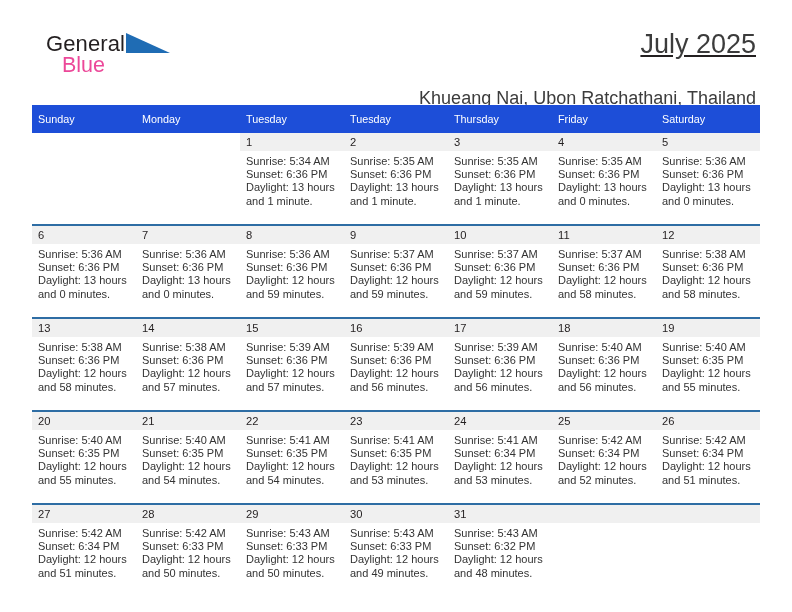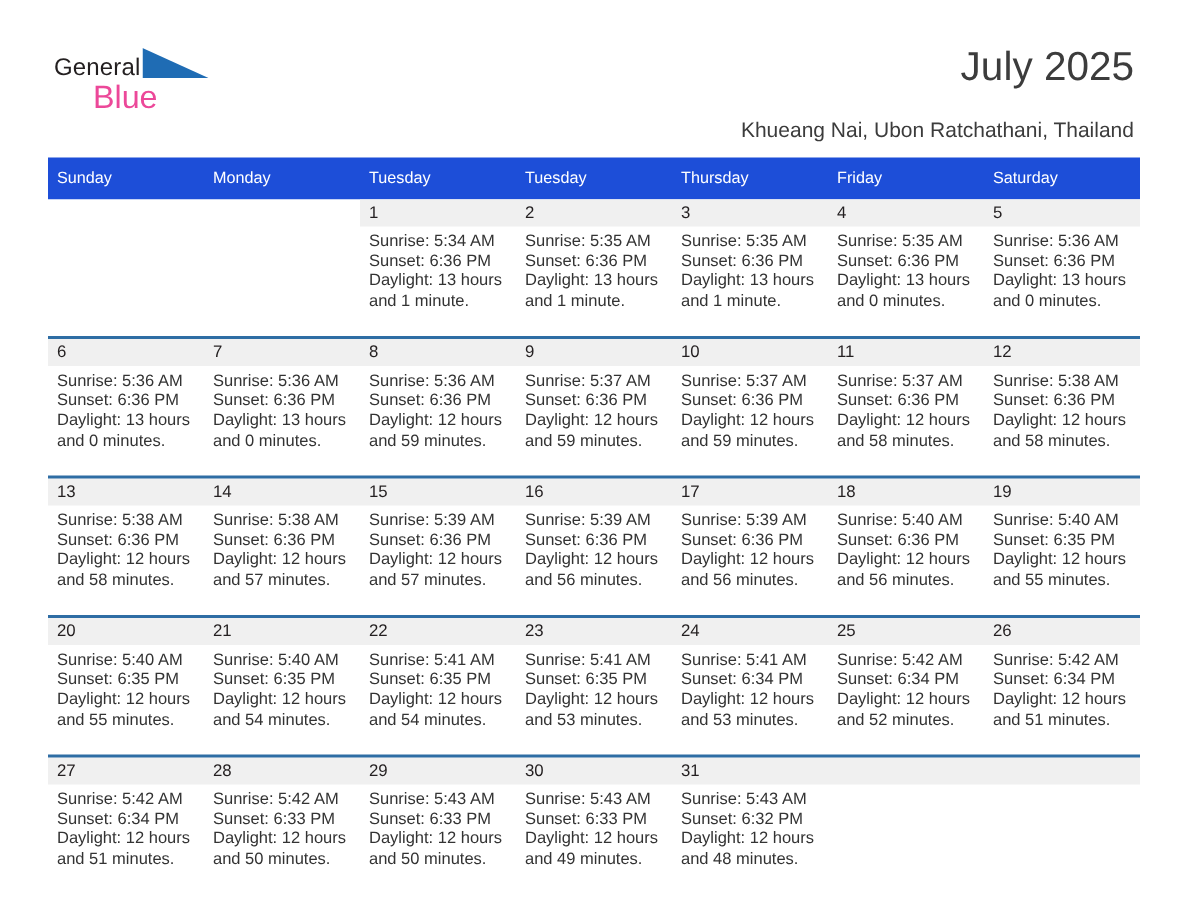--- a/index.html
+++ b/index.html
@@ -31,59 +31,61 @@
   }
   .logo {
     position: absolute;
     left: 0;
     top: 4px;
     width: 200px;
     height: 58px;
   }
   .logo-row1 {
     position: relative;
-    font-size: 16px;
+    font-size: 22px;
     line-height: 24px;
     letter-spacing: 0.1px;
     color: #231f20;
     height: 24px;
     white-space: nowrap;
+    margin-left: 10px;
   }
   .logo-tri {
     display: inline-block;
     vertical-align: -2px;
     margin-left: 1px;
   }
   .logo-row2 {
     font-size: 21.5px;
     line-height: 23px;
     color: #ec4899;
     padding-left: 26px;
     margin-top: -2px;
     white-space: nowrap;
   }
 
   .title-block {
     position: absolute;
     right: 0;
     top: 0;
     text-align: right;
+    text-decoration: underline;
   }
   .cal-title {
     font-size: 27px;
     line-height: 33px;
     color: #3c3c3c;
     font-weight: normal;
     white-space: nowrap;
   }
   .cal-subtitle {
-    font-size: 14px;
+    font-size: 18px;
     line-height: 18px;
     color: #3c3c3c;
-    margin-top: 16px;
+    margin-top: 28px;
     white-space: nowrap;
   }
 
   
   .calendar {
     position: absolute;
     left: 32px;
     top: 105px;
     width: 728px;
     border-collapse: collapse;

